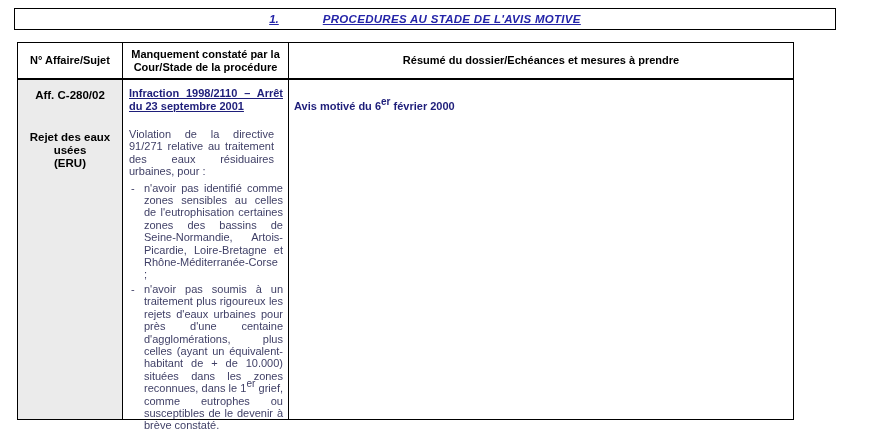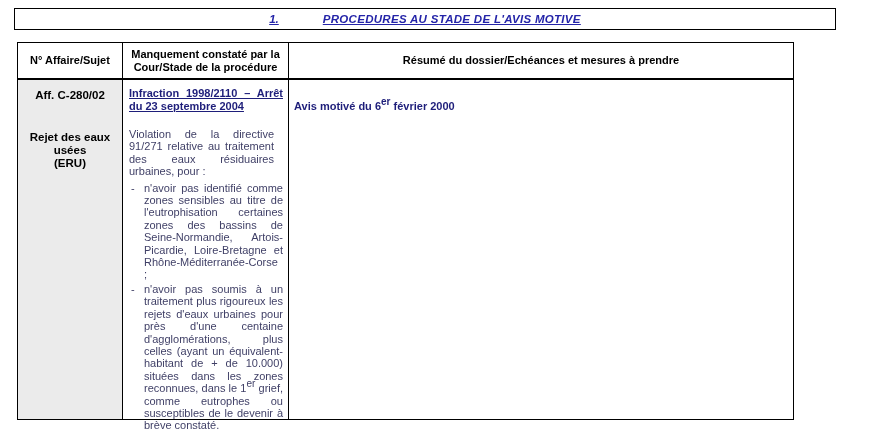--- a/index.html
+++ b/index.html
@@ -102,26 +102,26 @@
   <div class="cell th">Manquement constaté par la Cour/Stade de la procédure</div>
   <div class="cell th last">Résumé du dossier/Echéances et mesures à prendre</div>
 
   <div class="cell case-cell">
     <div class="case-num">Aff. C-280/02</div>
     <div class="case-subject">Rejet des eaux usées</div>
     <div>(ERU)</div>
   </div>
 
   <div class="cell infr-cell">
-    <div class="infr-heading">Infraction 1998/2110 – Arrêt du 23 septembre 2004</div>
+    <div class="infr-heading">Infraction 1998/2110 – Arrêt du 23 septembre 2001</div>
     <div class="infr-intro">Violation de la directive 91/271 relative au traitement des eaux résiduaires urbaines, pour :</div>
 
     <div class="bullet">
       <span class="marker">-</span>
-      <span>n'avoir pas identifié comme zones sensibles au titre de l'eutrophisation certaines zones des bassins de Seine-Normandie, Artois-Picardie, Loire-Bretagne et Rhône-Méditerranée-Corse ;</span>
+      <span>n'avoir pas identifié comme zones sensibles au celles de l'eutrophisation certaines zones des bassins de Seine-Normandie, Artois-Picardie, Loire-Bretagne et Rhône-Méditerranée-Corse ;</span>
     </div>
 
     <div class="bullet">
       <span class="marker">-</span>
       <span>n'avoir pas soumis à un traitement plus rigoureux les rejets d'eaux urbaines pour près d'une centaine d'agglomérations, plus celles (ayant un équivalent-habitant de + de 10.000) situées dans les zones reconnues, dans le 1</span><sup>er</sup><span> grief, comme eutrophes ou susceptibles de le devenir à brève constaté.</span>
     </div>
 
   </div>
 
   <div class="cell last summary-cell">

